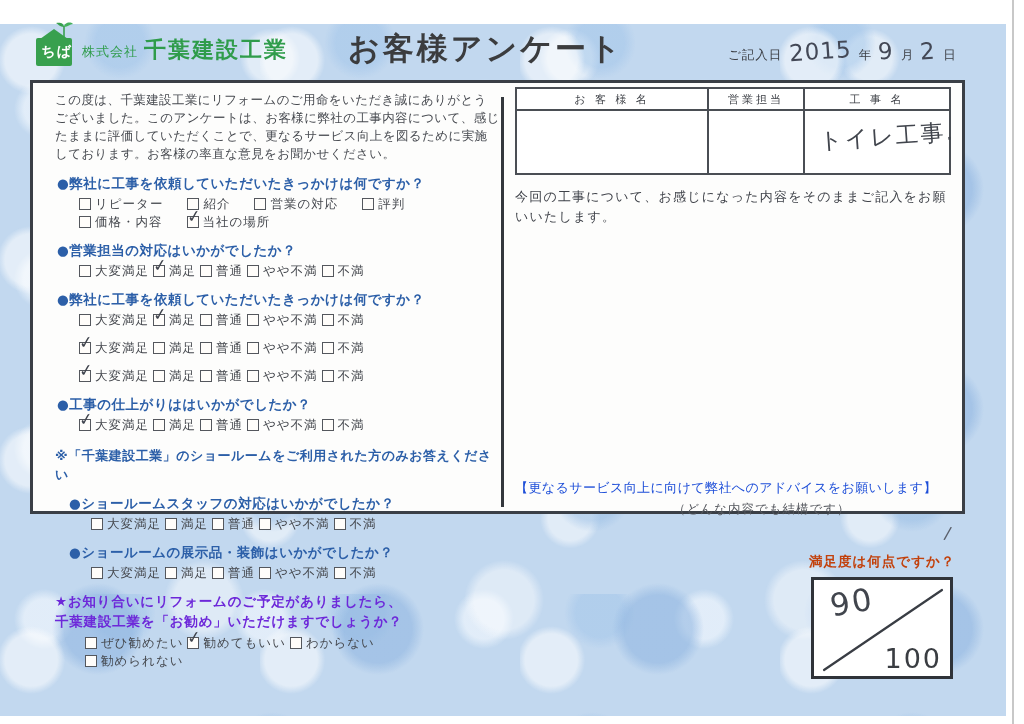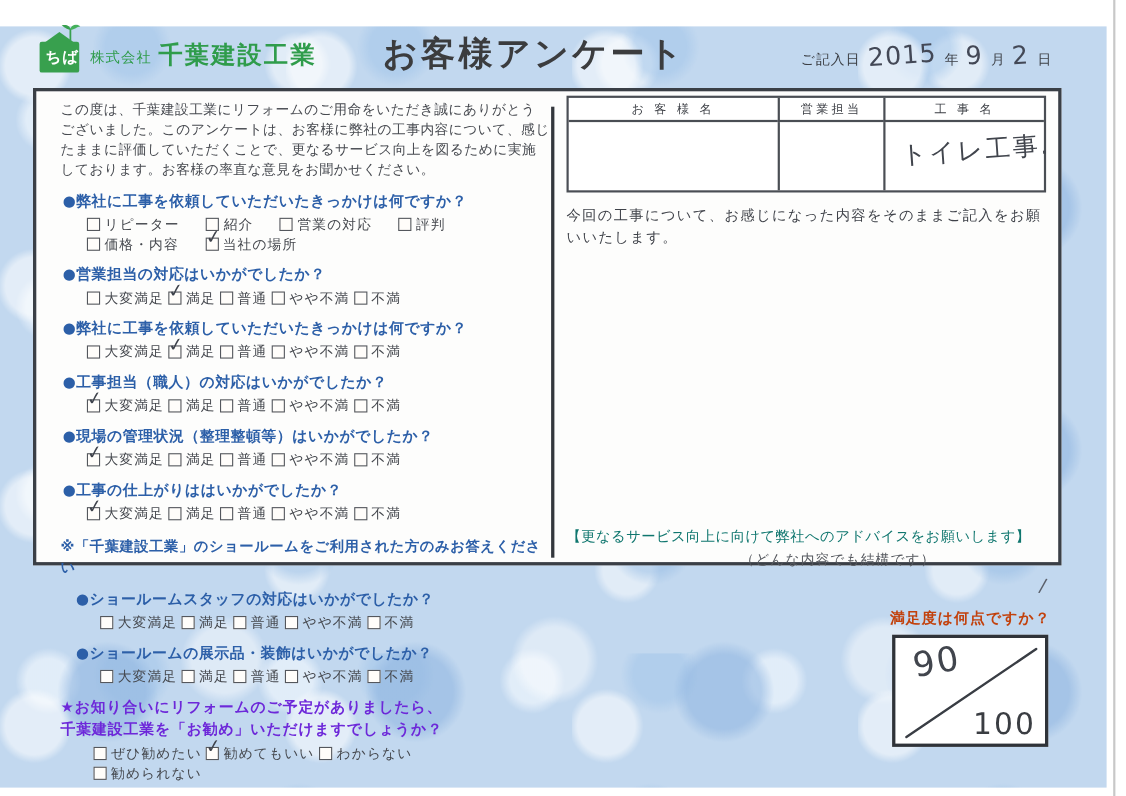--- a/index.html
+++ b/index.html
@@ -63,21 +63,21 @@
   .opts.stack2 { margin-top:0; }
 
   
   .right-col { position:absolute; left:482px; top:4px; width:442px; height:600px; }
   .ctable { width:436px; border:2px solid #4a4e54; display:grid; grid-template-columns:190px 96px 146px; background:#fff; }
   .ctable .th { font-size:11px; color:#3b3e44; letter-spacing:3px; text-align:center; padding:3px 0 2px; border-bottom:2px solid #4a4e54; }
   .ctable .th + .th, .ctable .td + .td { border-left:2px solid #4a4e54; }
   .ctable .td { height:62px; position:relative; }
   .hw-work { position:absolute; left:14px; top:10px; font-size:23px; color:#41454d; transform:rotate(-4deg); letter-spacing:2px; white-space:nowrap; }
   .instruction { margin-top:12px; font-size:13px; color:#3f4249; letter-spacing:1.2px; line-height:1.55; }
-  .advice-title { position:absolute; left:0; top:392px; font-size:13px; color:#0f766e; letter-spacing:0.4px; white-space:nowrap; }
+  .advice-title { position:absolute; left:0; top:392px; font-size:13px; color:#1d4ed8; letter-spacing:0.4px; white-space:nowrap; }
   .advice-note { position:absolute; left:158px; top:414px; font-size:12.5px; color:#55585e; letter-spacing:1px; }
   .stray-slash { position:absolute; left:430px; top:436px; font-size:17px; color:#5a5f6a; transform:rotate(12deg); }
   .score-label { position:absolute; left:294px; top:466px; font-size:13.5px; font-weight:600; color:#c2410c; letter-spacing:1px; }
   .score-box { position:absolute; left:296px; top:490px; width:142px; height:102px; border:3px solid #2f3339; background:#fff; }
   .score-box svg { position:absolute; left:0; top:0; }
   .score-val { position:absolute; left:16px; top:4px; font-size:31px; color:#41454d; transform:rotate(-10deg); letter-spacing:2px; }
   .score-den { position:absolute; right:8px; bottom:2px; font-size:27px; color:#3a3d42; letter-spacing:2px; }
 </style>
 </head>
 <body>
@@ -201,49 +201,47 @@
               <span class="ol">やや不満</span>
             </label>
           <label class="opt">
               <span class="cb"></span>
               <span class="ol">不満</span>
             </label>
         </div>
       </div>
 
       <div class="q">
-        <div class="q-label">●工事担当（職人）の対応はいかがでしたか？</div>
-        <div class="opts">
-          <label class="opt">
-              <span class="cb">
-                <span class="tick">✓</span>
-              </span>
-              <span class="ol">大変満足</span>
-            </label>
-          <label class="opt">
-              <span class="cb"></span>
-              <span class="ol">満足</span>
-            </label>
-          <label class="opt">
-              <span class="cb"></span>
-              <span class="ol">普通</span>
-            </label>
-          <label class="opt">
-              <span class="cb"></span>
-              <span class="ol">やや不満</span>
-            </label>
-          <label class="opt">
-              <span class="cb"></span>
-              <span class="ol">不満</span>
-            </label>
-        </div>
-      </div>
-
-      <div class="q">
-        <div class="q-label">●現場の管理状況（整理整頓等）はいかがでしたか？</div>
+        <div class="opts">
+          <label class="opt">
+              <span class="cb">
+                <span class="tick">✓</span>
+              </span>
+              <span class="ol">大変満足</span>
+            </label>
+          <label class="opt">
+              <span class="cb"></span>
+              <span class="ol">満足</span>
+            </label>
+          <label class="opt">
+              <span class="cb"></span>
+              <span class="ol">普通</span>
+            </label>
+          <label class="opt">
+              <span class="cb"></span>
+              <span class="ol">やや不満</span>
+            </label>
+          <label class="opt">
+              <span class="cb"></span>
+              <span class="ol">不満</span>
+            </label>
+        </div>
+      </div>
+
+      <div class="q">
         <div class="opts">
           <label class="opt">
               <span class="cb">
                 <span class="tick">✓</span>
               </span>
               <span class="ol">大変満足</span>
             </label>
           <label class="opt">
               <span class="cb"></span>
               <span class="ol">満足</span>

